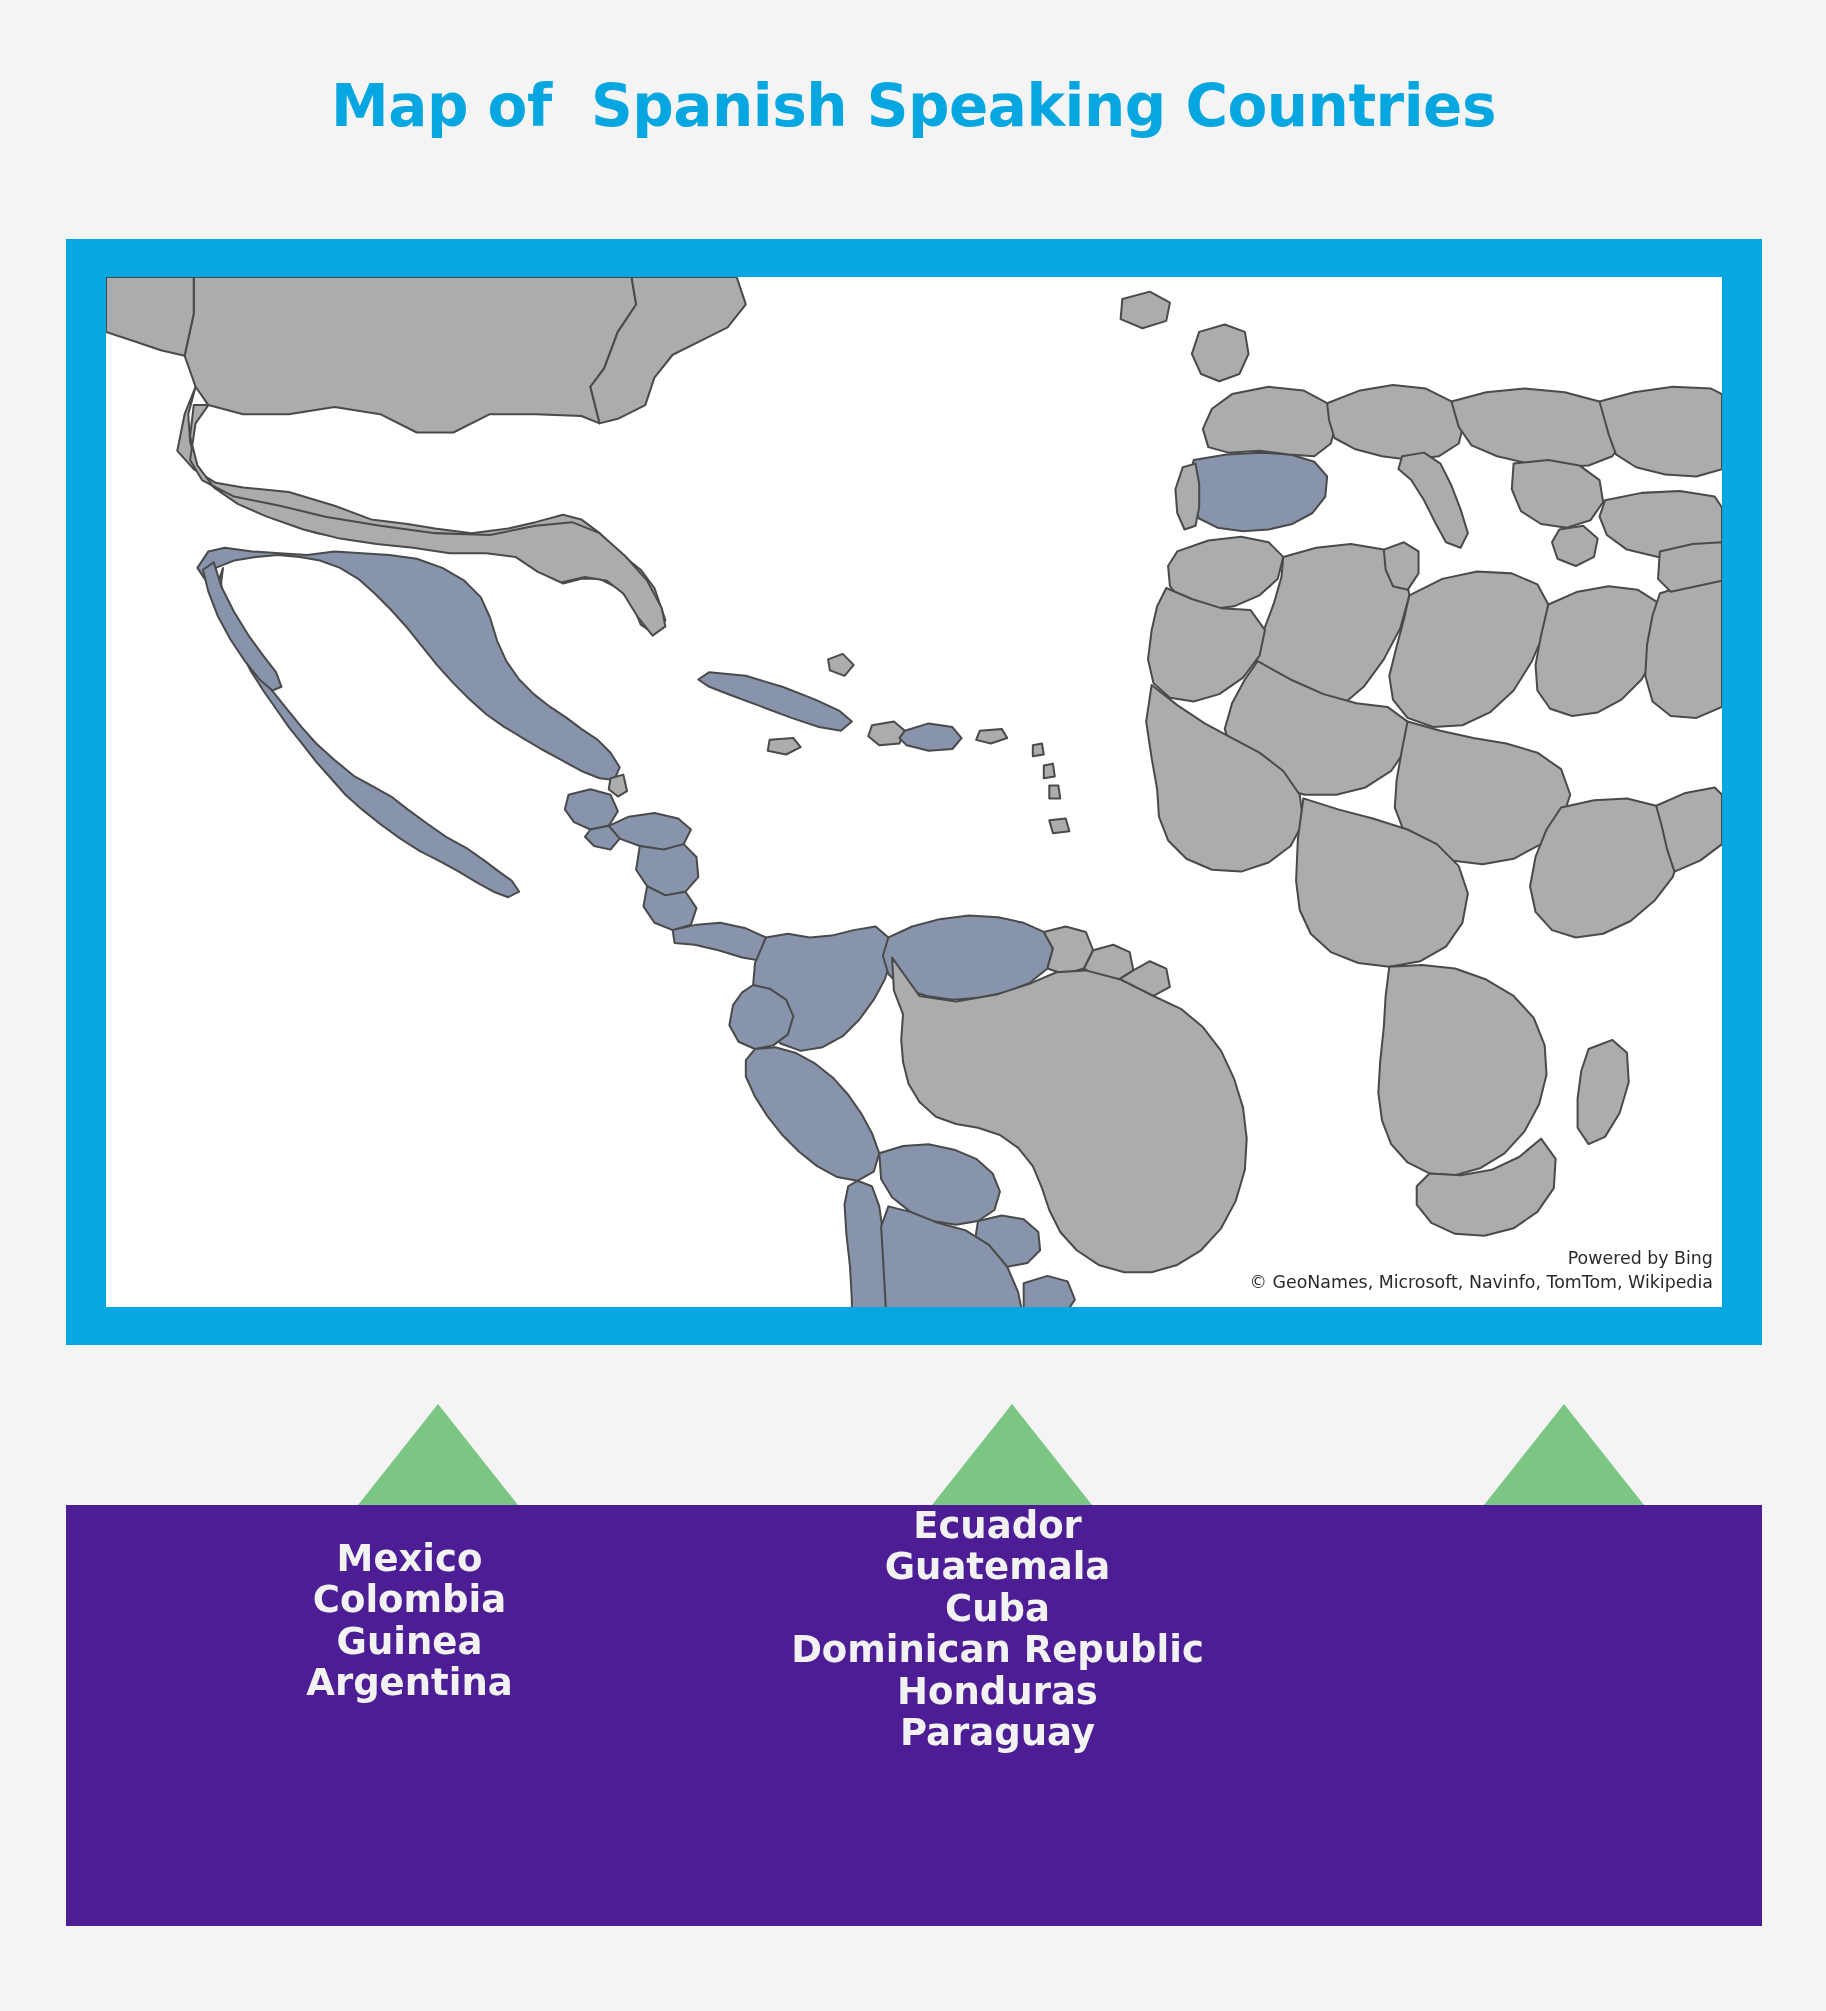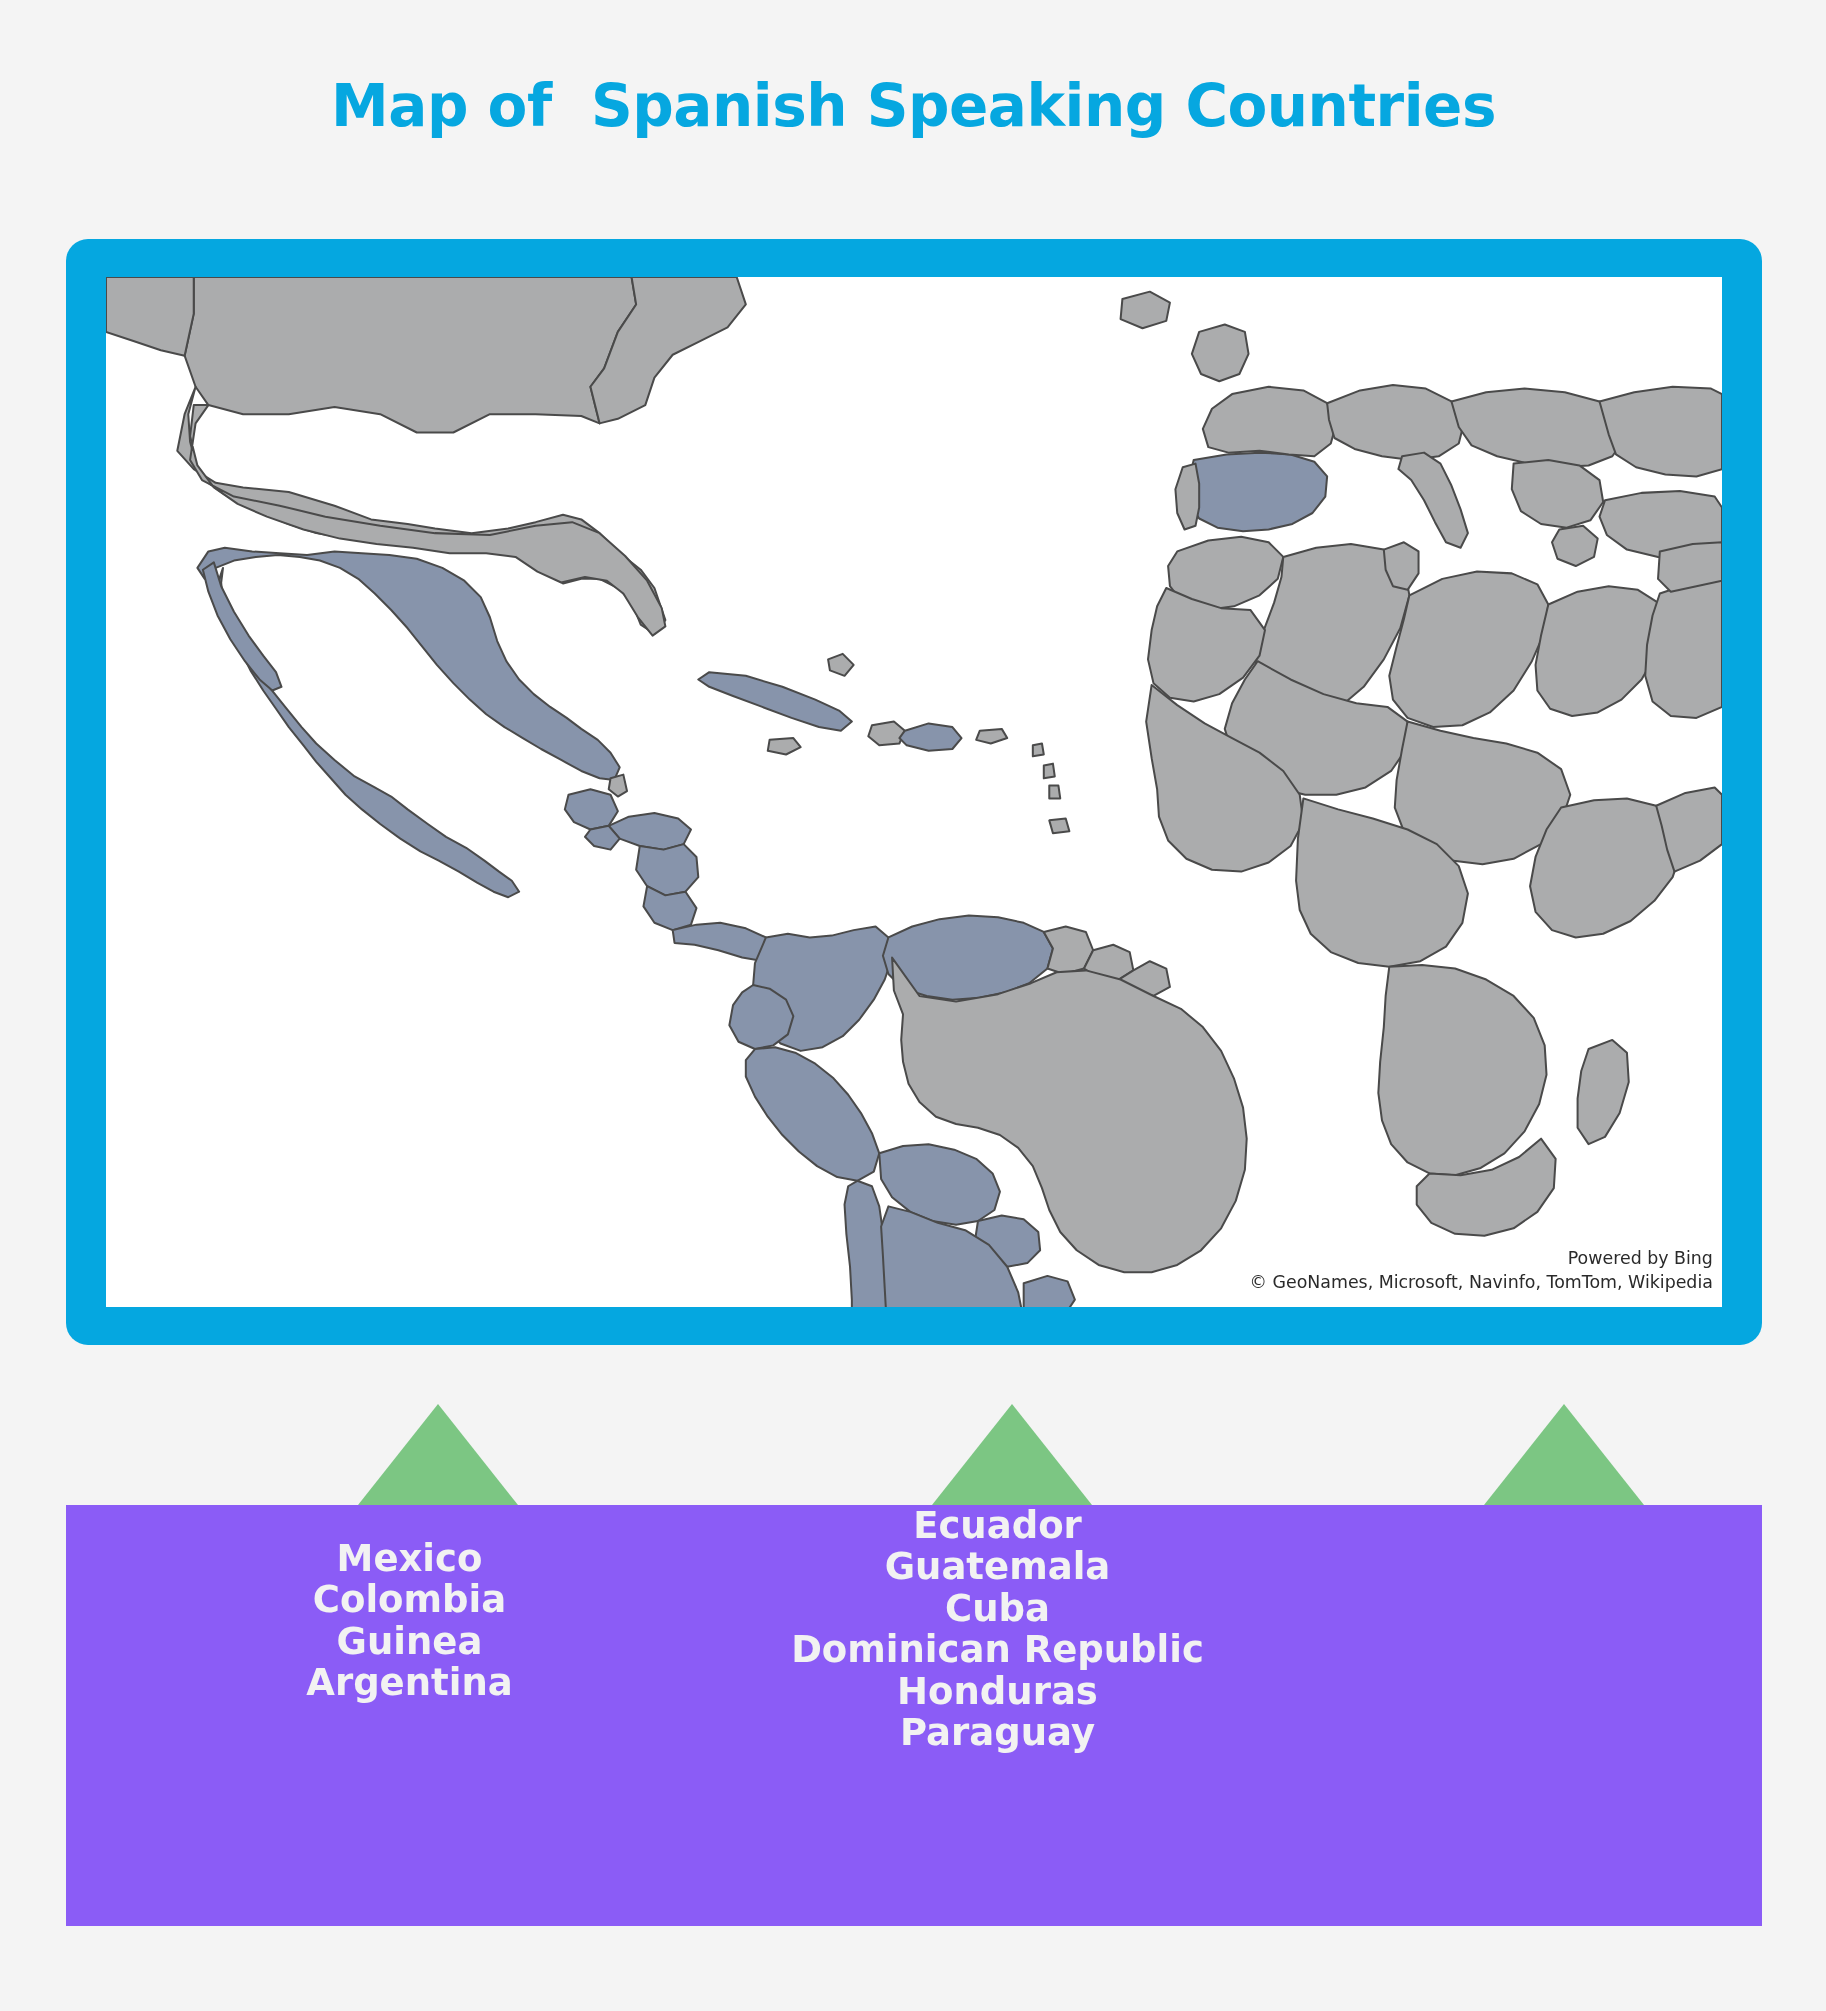--- a/index.html
+++ b/index.html
@@ -20,41 +20,40 @@
     white-space: pre;
     line-height: 1.0;
   }
 
   
   #map-card {
     position: absolute; left: 66px; top: 239px;
     width: 1696px; height: 1106px;
     background: #05a7e0;
     padding: 38px 40px 38px 40px;
-    border-radius: 22px;
   }
   #map-canvas {
     position: relative; width: 100%; height: 100%;
     background: #ffffff; overflow: hidden;
   }
   #world-svg { position: absolute; left: 0; top: 0; width: 100%; height: 100%; display: block; }
 
   #map-attrib {
     position: absolute; right: 9.1px; bottom: 12.8px;
     text-align: right; color: #2a2a2a;
     font-size: 17.4px; line-height: 1.35;
     font-family: "DejaVu Sans", "Liberation Sans", sans-serif;
   }
   #map-attrib div { white-space: nowrap; }
 
   
   #green-panel {
     position: absolute; left: 66px; top: 1505px;
     width: 1696px; height: 421px;
-    background: #8b5cf6;
+    background: #4c1d95;
   }
   .peak {
     position: absolute; bottom: 100%;
     width: 0; height: 0;
     border-left: 80px solid transparent;
     border-right: 80px solid transparent;
     border-bottom: 101px solid #7cc683;
   }
   #peak-1 { left: 292px; }
   #peak-2 { left: 866px; }

